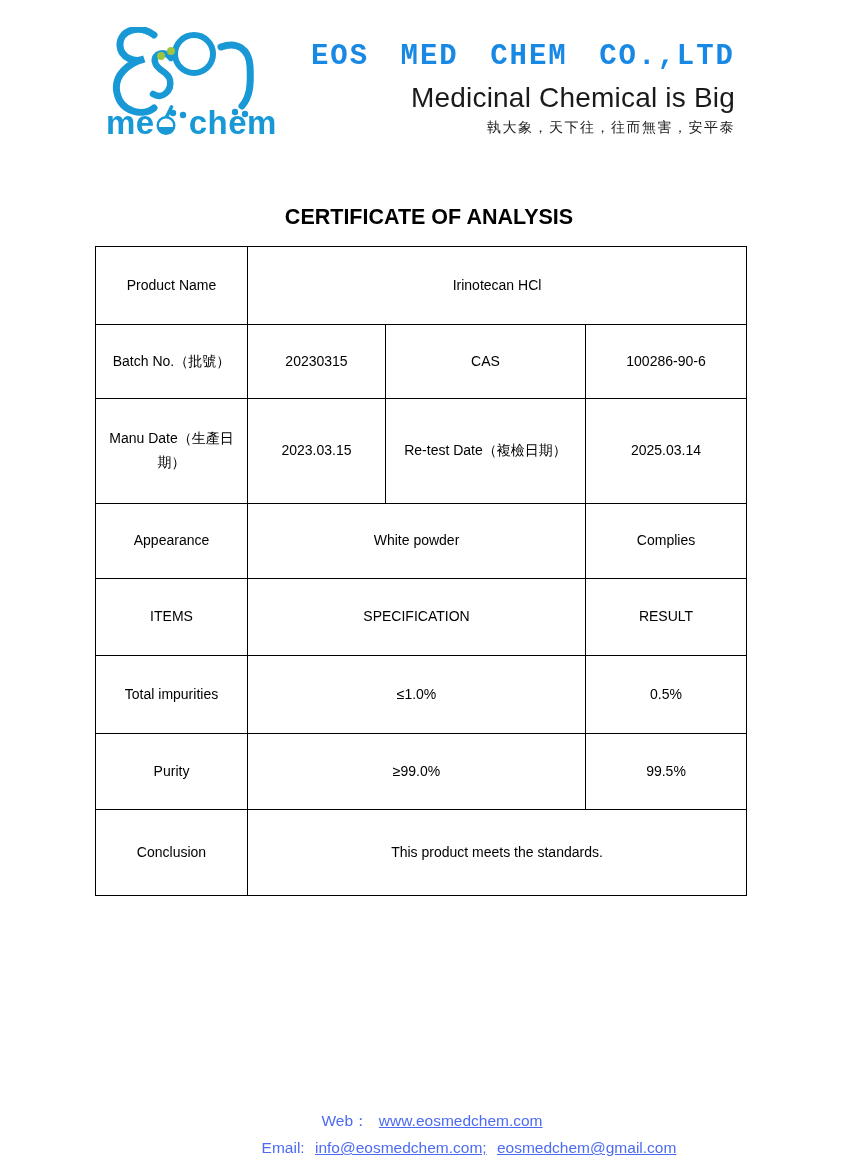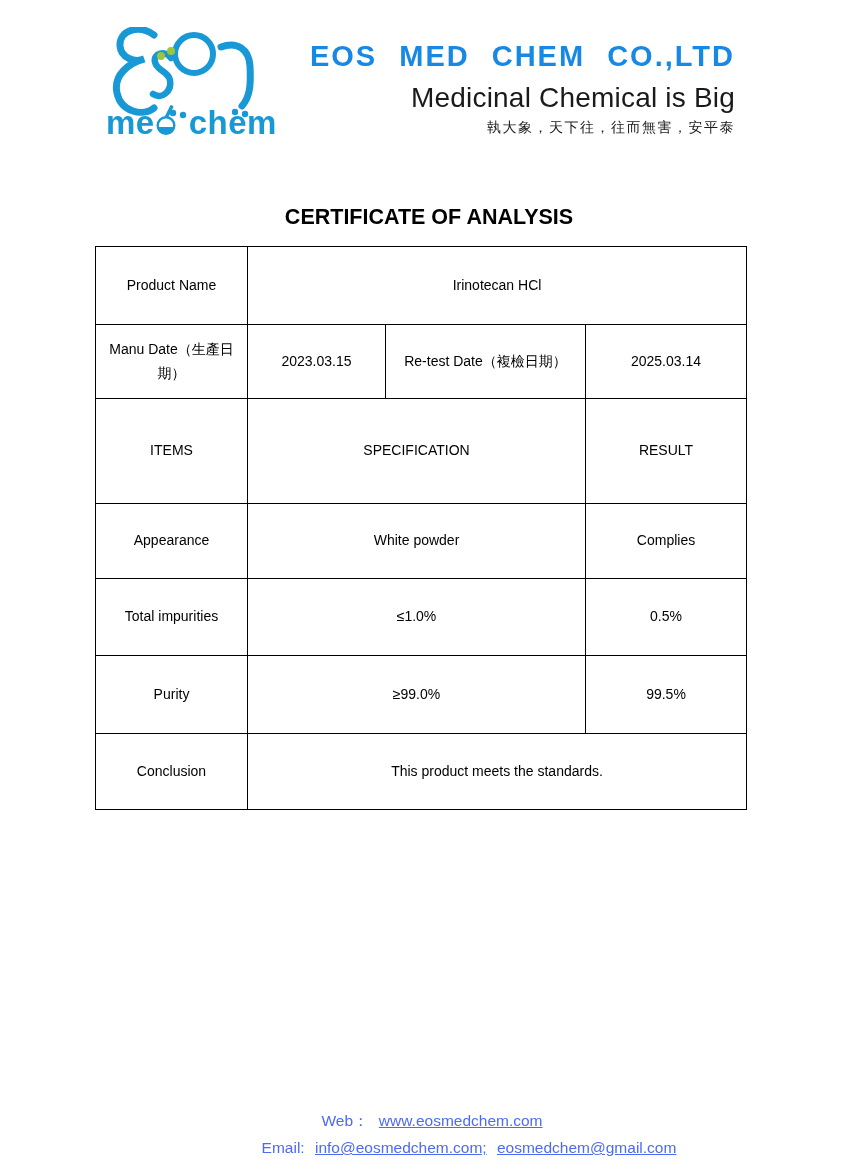--- a/index.html
+++ b/index.html
@@ -22,21 +22,21 @@
     font-size:33px; font-weight:bold; letter-spacing:.5px;
     line-height:38px;
   }
   .logo-wordmark .flask { margin:0 12px 0 1px; transform:translateY(1px); }
 
   .header-text {
     position:absolute; right:107px; top:40px;
     text-align:right; white-space:nowrap;
   }
   .company-name {
-    font-family:Liberation Sans, sans-serif;
+    font-family:Liberation Mono, monospace;
     font-size:29px; font-weight:bold;
     color:var(--title-blue,#1788e4);
     letter-spacing:2px; word-spacing:12px;
   }
   .tagline-en {
     margin-top:9px;
     font-size:28px; font-weight:normal; color:#1a1a1a;
     letter-spacing:.2px;
   }
   .tagline-cn {
@@ -143,34 +143,40 @@
       <col style="width:138px">
       <col style="width:200px">
       <col style="width:161px">
     </colgroup>
     <tbody>
       <tr>
         <td>Product Name</td>
         <td colspan="3">Irinotecan HCl</td>
       </tr>
       <tr>
+        <td>Batch No.（批號）</td>
+        <td>20230315</td>
+        <td>CAS</td>
+        <td>100286-90-6</td>
+      </tr>
+      <tr>
         <td>Manu Date（生產日期）</td>
         <td>2023.03.15</td>
         <td>Re-test Date（複檢日期）</td>
         <td>2025.03.14</td>
       </tr>
       <tr>
+        <td>Appearance</td>
+        <td colspan="2">White powder</td>
+        <td>Complies</td>
+      </tr>
+      <tr>
         <td>ITEMS</td>
         <td colspan="2">SPECIFICATION</td>
         <td>RESULT</td>
-      </tr>
-      <tr>
-        <td>Appearance</td>
-        <td colspan="2">White powder</td>
-        <td>Complies</td>
       </tr>
       <tr>
         <td>Total impurities</td>
         <td colspan="2">≤1.0%</td>
         <td>0.5%</td>
       </tr>
       <tr>
         <td>Purity</td>
         <td colspan="2">≥99.0%</td>
         <td>99.5%</td>

